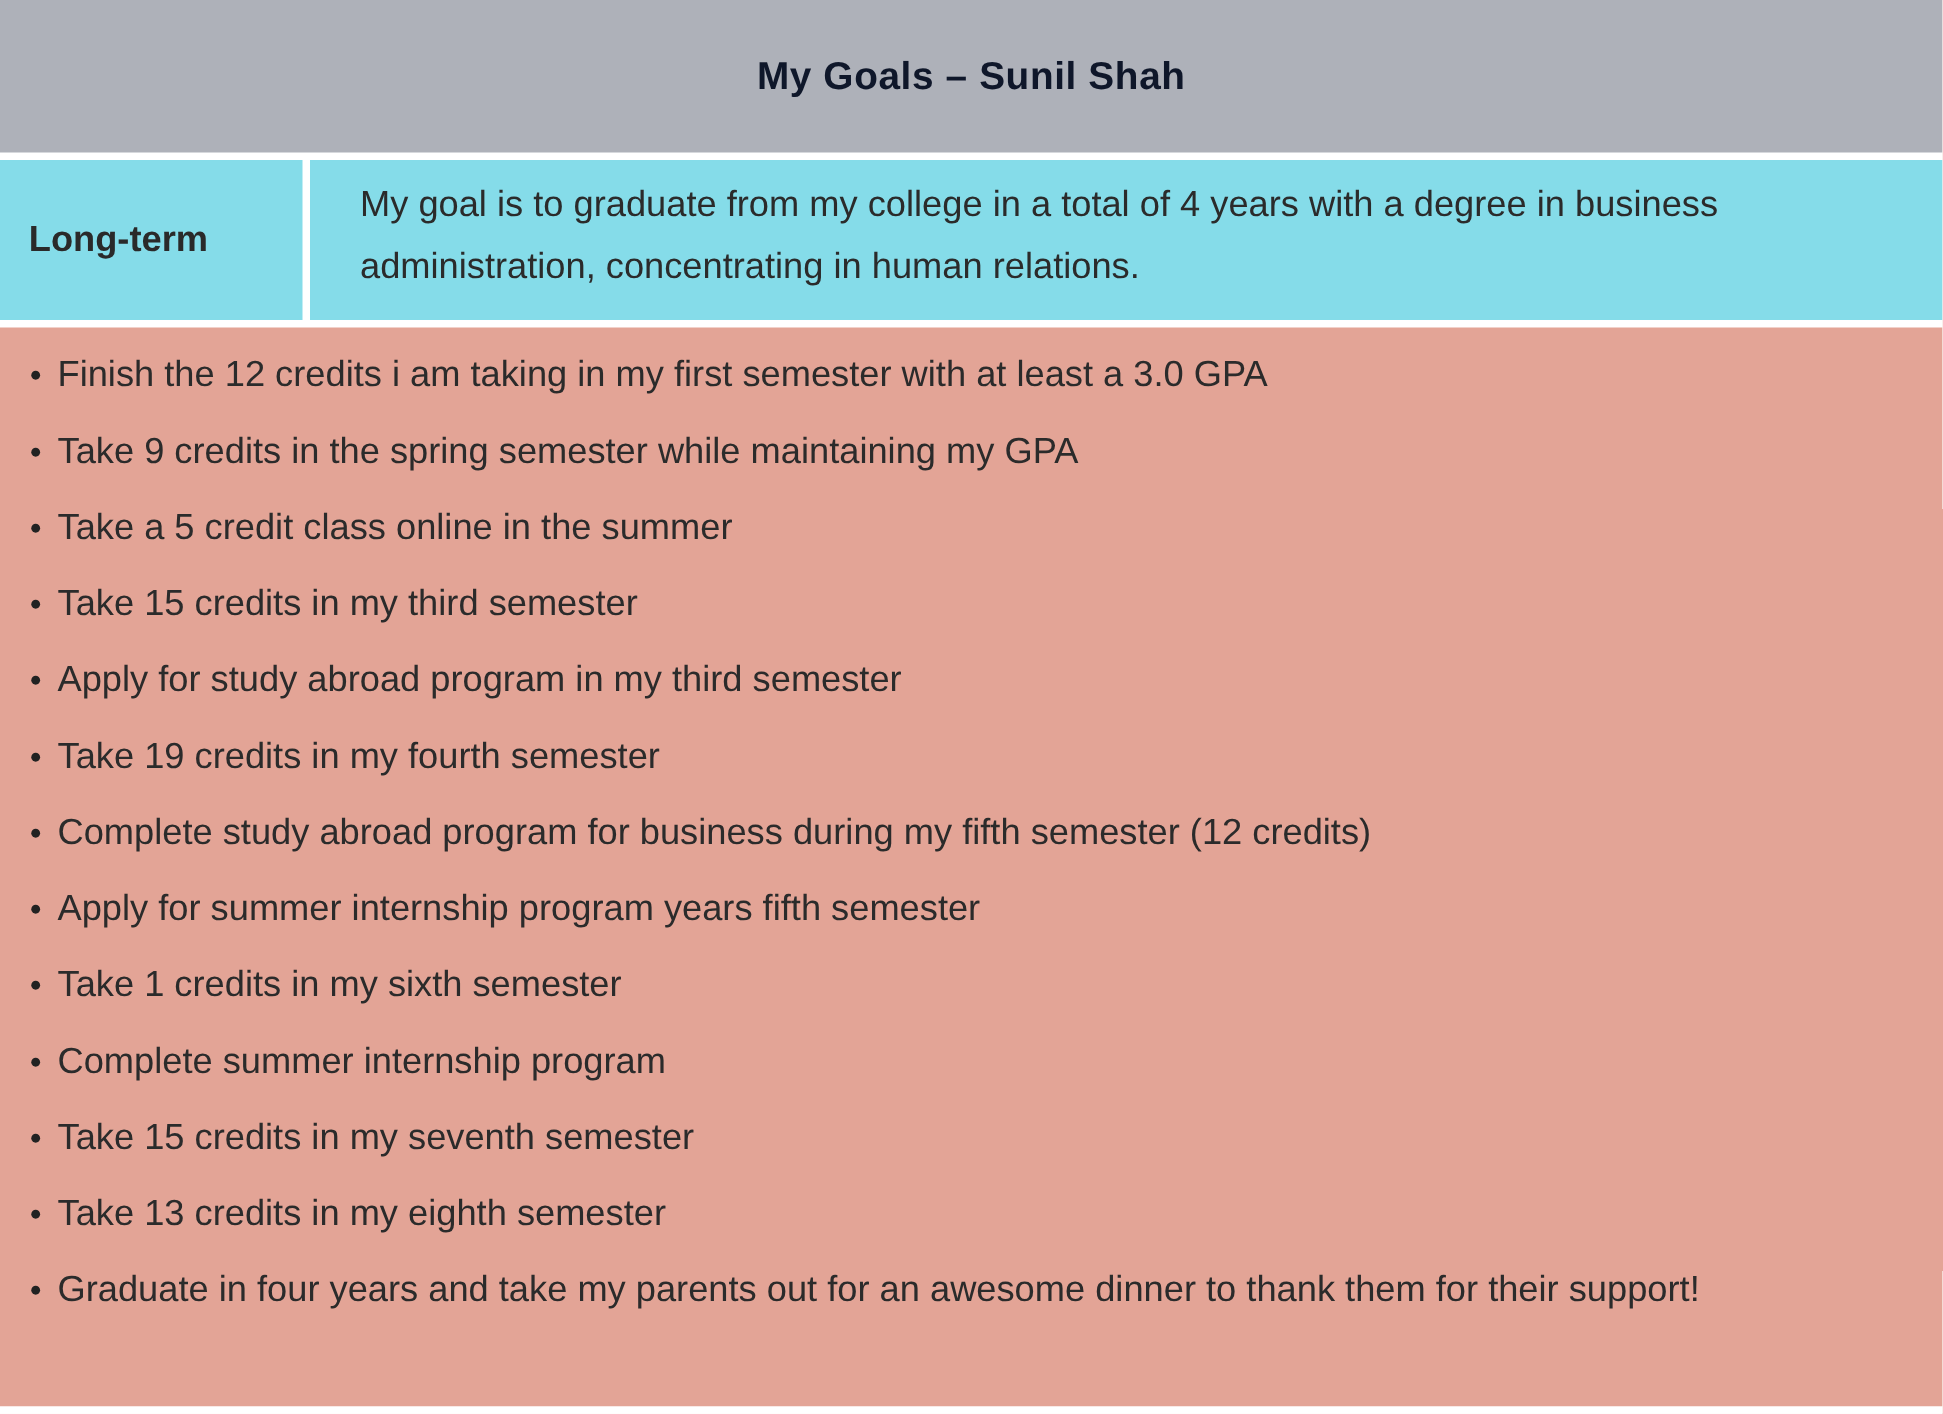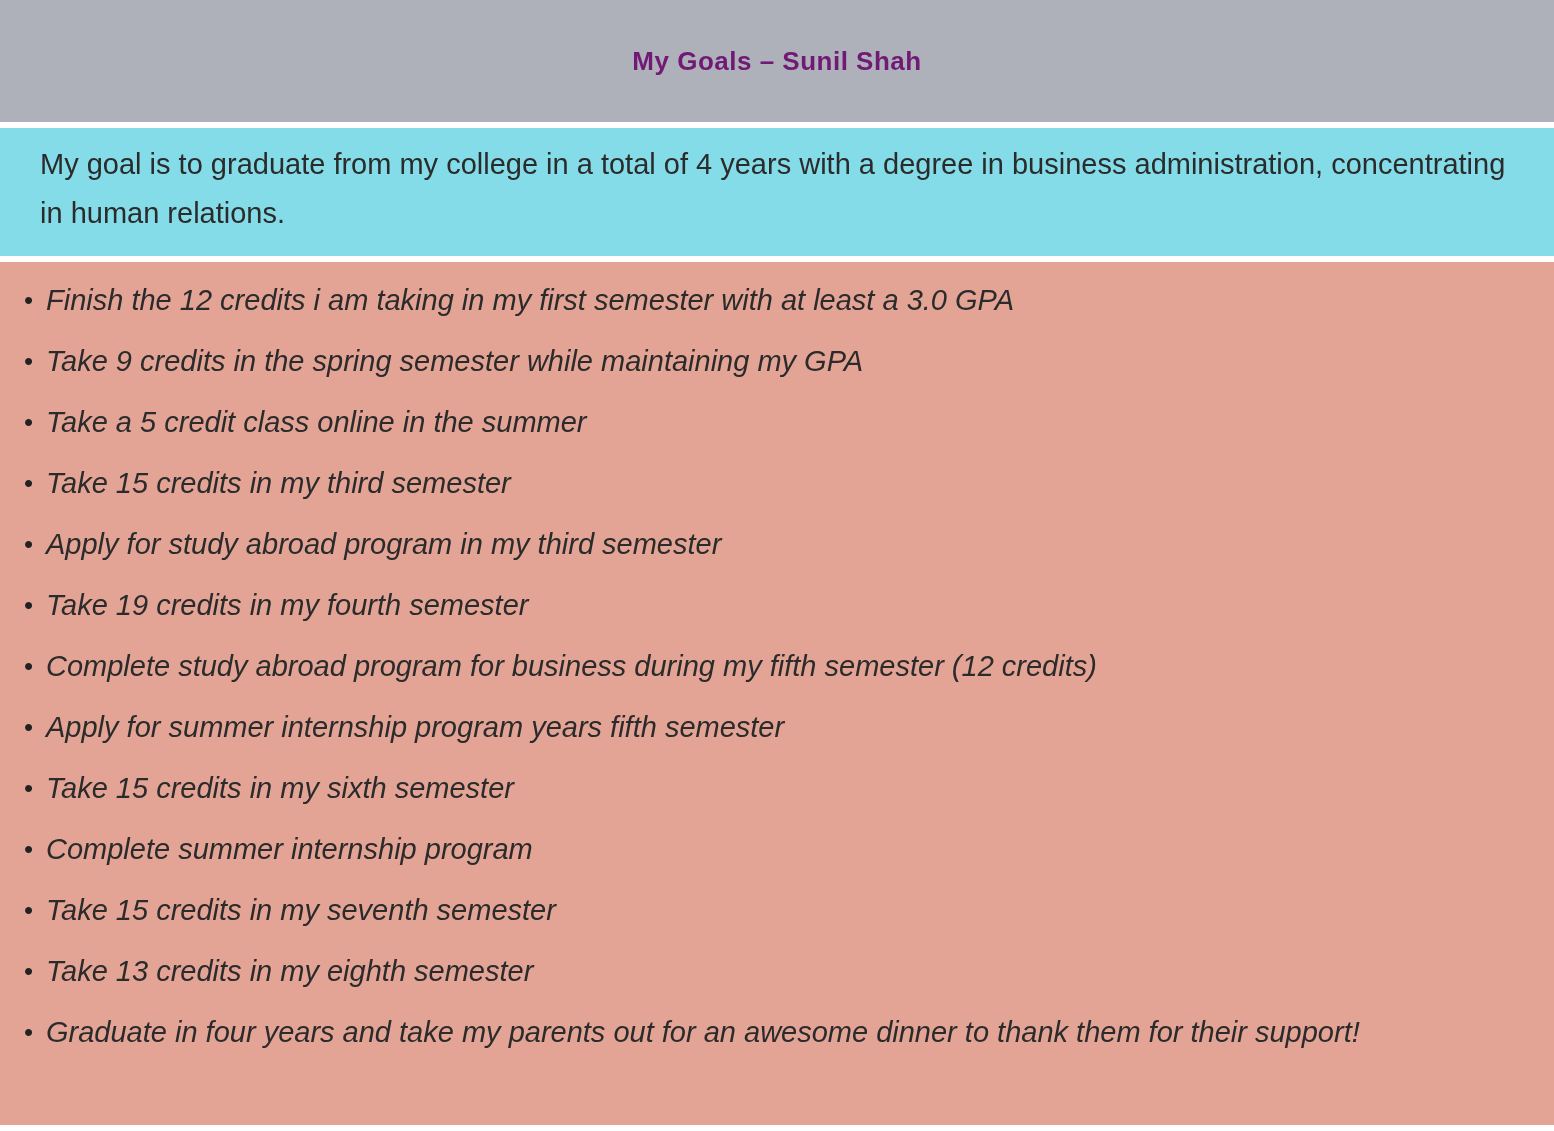--- a/index.html
+++ b/index.html
@@ -23,24 +23,24 @@
     background: #ffffff;
   }
   .table-header {
     height: 122px;
     background: #aeb1b9;
     display: flex;
     align-items: center;
     justify-content: center;
   }
   .table-title {
-    font-size: 26px;
+    font-size: 31px;
     font-weight: bold;
     letter-spacing: 0.5px;
-    color: #701a75;
+    color: #0f172a;
   }
   .table-row {
     display: flex;
     margin-top: 6px;
   }
   .row-long-term { height: 128px; }
   .row-short-term { height: 863px; }
   .label-cell {
     width: 242px;
     flex: 0 0 242px;
@@ -79,34 +79,36 @@
   }
   .bullet {
     flex: 0 0 auto;
     width: 22px;
     font-size: 26px;
     line-height: 45px;
     color: #222222;
   }
   .li-text {
     flex: 1 1 auto;
-    font-style: italic;
   }
 </style>
 </head>
 <body>
 
 <div class="page">
   <div class="goals-table">
 
     <div class="table-header">
       <div class="table-title">My Goals – Sunil Shah</div>
     </div>
 
     <div class="table-row row-long-term">
+      <div class="label-cell bg-cyan">
+        <span class="row-label">Long-term</span>
+      </div>
       <div class="content-cell bg-cyan">
         <div class="long-term-text">My goal is to graduate from my college in a total of 4 years with a degree in business administration, concentrating in human relations.</div>
       </div>
     </div>
 
     <div class="table-row row-short-term">
       <div class="content-cell bg-salmon">
         <ul class="goal-list">
           <li>
             <span class="bullet">•</span>
@@ -135,21 +137,21 @@
           <li>
             <span class="bullet">•</span>
             <span class="li-text">Complete study abroad program for business during my fifth semester (12 credits)</span>
           </li>
           <li>
             <span class="bullet">•</span>
             <span class="li-text">Apply for summer internship program years fifth semester</span>
           </li>
           <li>
             <span class="bullet">•</span>
-            <span class="li-text">Take 15 credits in my sixth semester</span>
+            <span class="li-text">Take 1 credits in my sixth semester</span>
           </li>
           <li>
             <span class="bullet">•</span>
             <span class="li-text">Complete summer internship program</span>
           </li>
           <li>
             <span class="bullet">•</span>
             <span class="li-text">Take 15 credits in my seventh semester</span>
           </li>
           <li>

